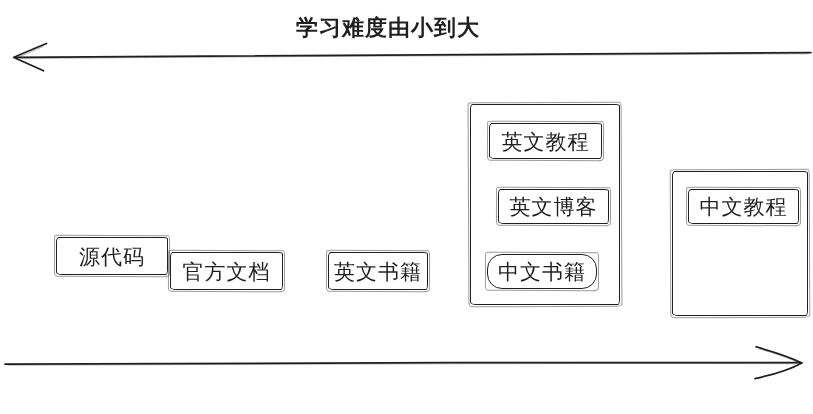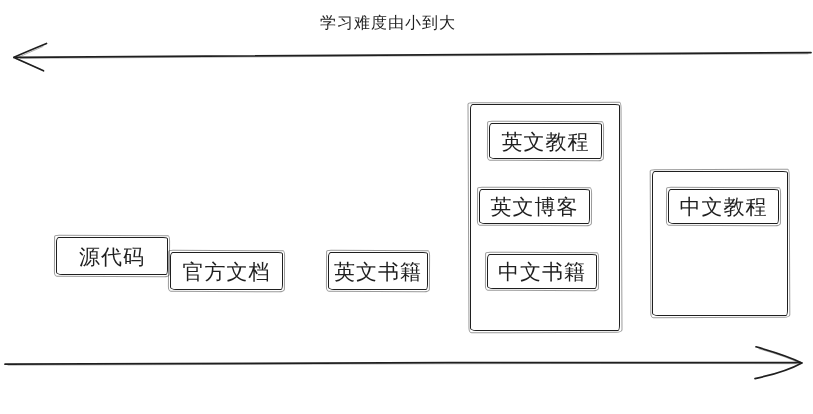--- a/index.html
+++ b/index.html
@@ -12,25 +12,26 @@
     position: relative;
     width: 813px;
     height: 414px;
     background: var(--bg);
     font-family: "Liberation Sans", sans-serif;
     color: var(--ink);
     overflow: hidden;
   }
   .axis-label {
     position: absolute;
-    font-size: 16px;
+    font-size: 22px;
     letter-spacing: 1px;
     color: var(--ink);
     text-align: center;
     white-space: nowrap;
+    font-weight: bold;
   }
   .axis-label.top    { left: 0; width: 776px; top: 13px; }
   .axis-label.bottom { left: 0; width: 796px; top: 377px; }
 
   .arrows-layer {
     position: absolute;
     inset: 0;
     pointer-events: none;
   }
   .arrows-layer path {
@@ -101,31 +102,31 @@
   <div class="sketch-box" style="left:13px; top:237px; width:112px; height:38px;margin-left:43px;">
     <span class="label">源代码</span>
   </div>
   <div class="sketch-box" style="left:170px; top:252px; width:113px; height:38px;">
     <span class="label">官方文档</span>
   </div>
   <div class="sketch-box" style="left:328px; top:252px; width:100px; height:38px;">
     <span class="label">英文书籍</span>
   </div>
 
-  <div class="sketch-box group-box" style="left:470px; top:104px; width:150px; height:227px;">
+  <div class="sketch-box group-box" style="left:470px; top:104px; width:150px; height:201px;">
     <div class="sketch-box" style="left:18px; top:18px; width:113px; height:36px;">
       <span class="label">英文教程</span>
     </div>
-    <div class="sketch-box" style="left:8px; top:84px; width:111px; height:35px;justify-content:center;">
+    <div class="sketch-box" style="left:27px; top:84px; width:111px; height:35px;justify-content:center;">
       <span class="label">英文博客</span>
     </div>
-    <div class="sketch-box" style="left:16px; top:149px; width:110px; height:35px;">
+    <div class="sketch-box" style="left:16px; top:149px; width:110px; height:35px;border-radius:15px;">
       <span class="label">中文书籍</span>
     </div>
   </div>
 
-  <div class="sketch-box group-box" style="left:652px; top:171px; width:136px; height:145px;text-decoration:underline;">
+  <div class="sketch-box group-box" style="left:672px; top:171px; width:136px; height:145px;text-decoration:underline;">
     <div class="sketch-box" style="left:15px; top:17px; width:111px; height:35px;">
       <span class="label">中文教程</span>
     </div>
   </div>
 
 </div>
 
 </body></html>

